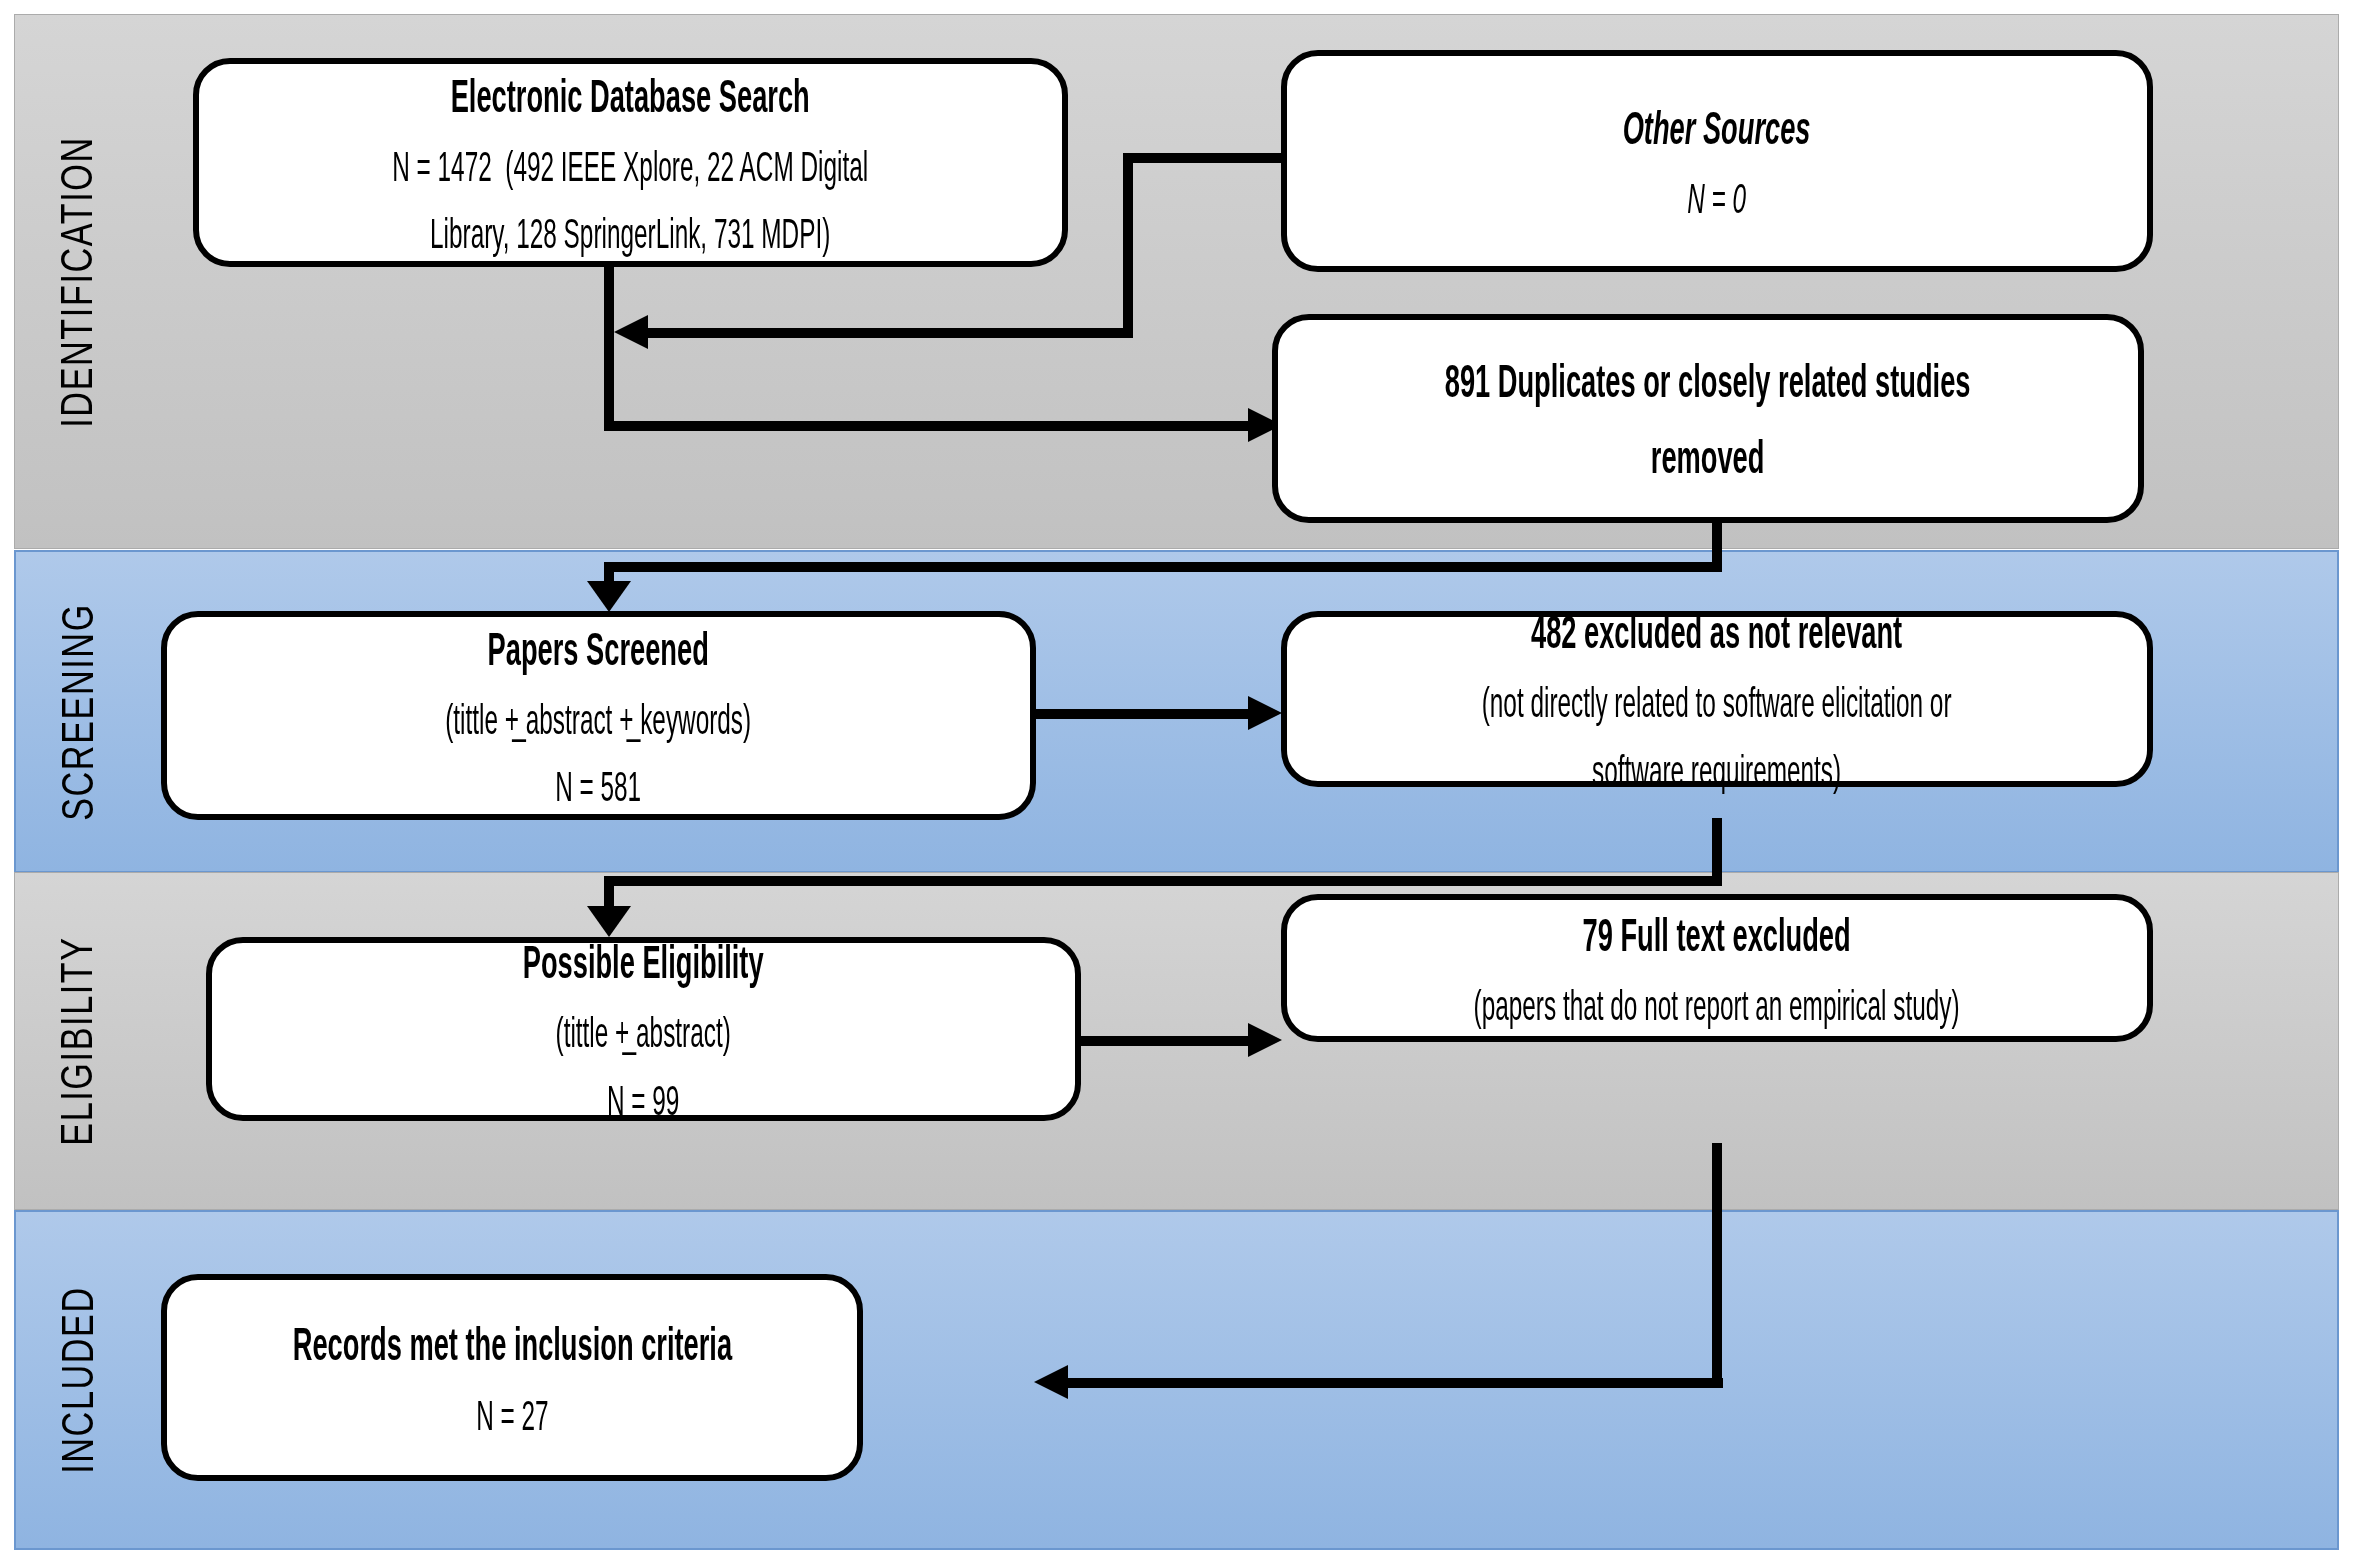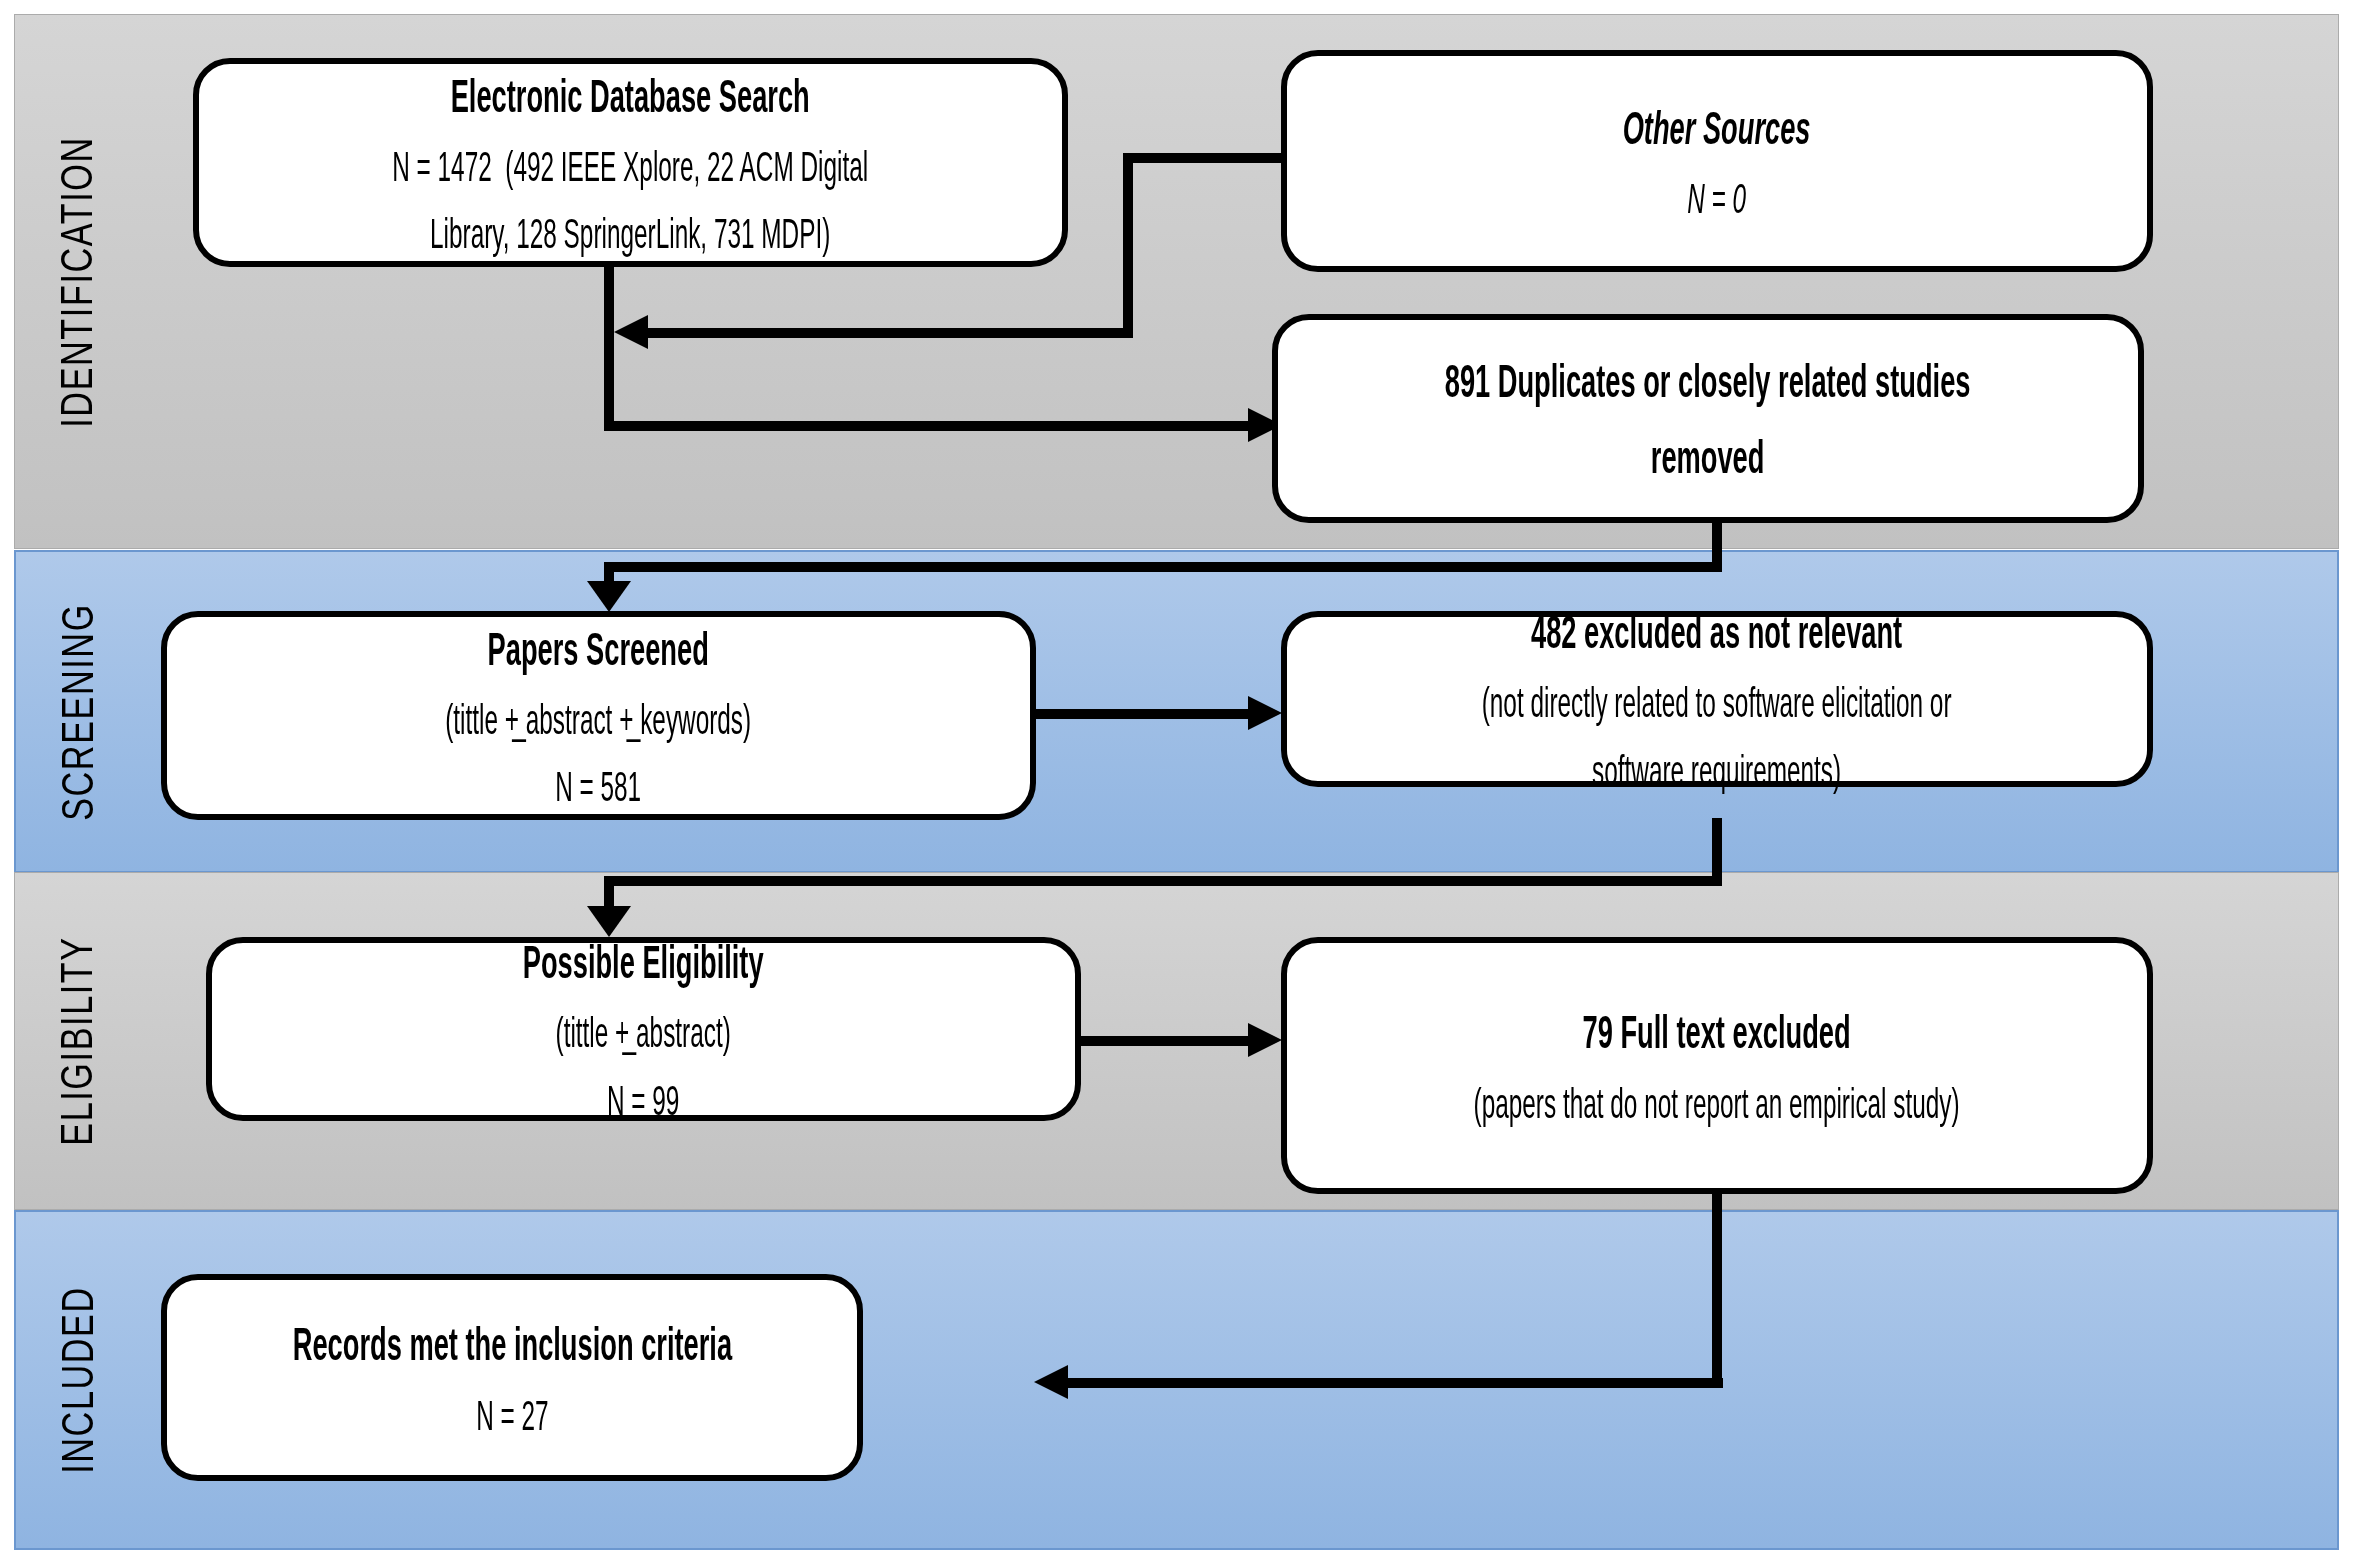--- a/index.html
+++ b/index.html
@@ -44,21 +44,21 @@
   .bline{white-space:pre;line-height:1.6;}
   .t{font-size:47px;font-weight:700;}
   .r{font-size:42px;font-weight:400;}
 
   .box-db-search{left:161px;top:58px;width:875px;height:209px;margin-left:32px;}
   .box-other-sources{left:1281px;top:50px;width:872px;height:222px;font-style:italic;}
   .box-duplicates{left:1252px;top:314px;width:872px;height:209px;margin-left:20px;}
   .box-papers-screened{left:161px;top:611px;width:875px;height:209px;}
   .box-excluded{left:1281px;top:611px;width:872px;height:176px;}
   .box-eligibility{left:161px;top:937px;width:875px;height:184px;margin-left:45px;}
-  .box-fulltext{left:1281px;top:937px;width:872px;height:257px;}
+  .box-fulltext{left:1281px;top:894px;width:872px;height:148px;}
   .box-included{left:161px;top:1274px;width:702px;height:207px;}
 
   
   .seg{position:absolute;background:var(--arrow);}
   .head{position:absolute;width:0;height:0;}
   .head-right{border-top:17.7px solid transparent;border-bottom:17.7px solid transparent;border-left:34px solid var(--arrow);}
   .head-left{border-top:17.7px solid transparent;border-bottom:17.7px solid transparent;border-right:34px solid var(--arrow);}
   .head-down{border-left:22px solid transparent;border-right:22px solid transparent;border-top:31px solid var(--arrow);}
 
   

